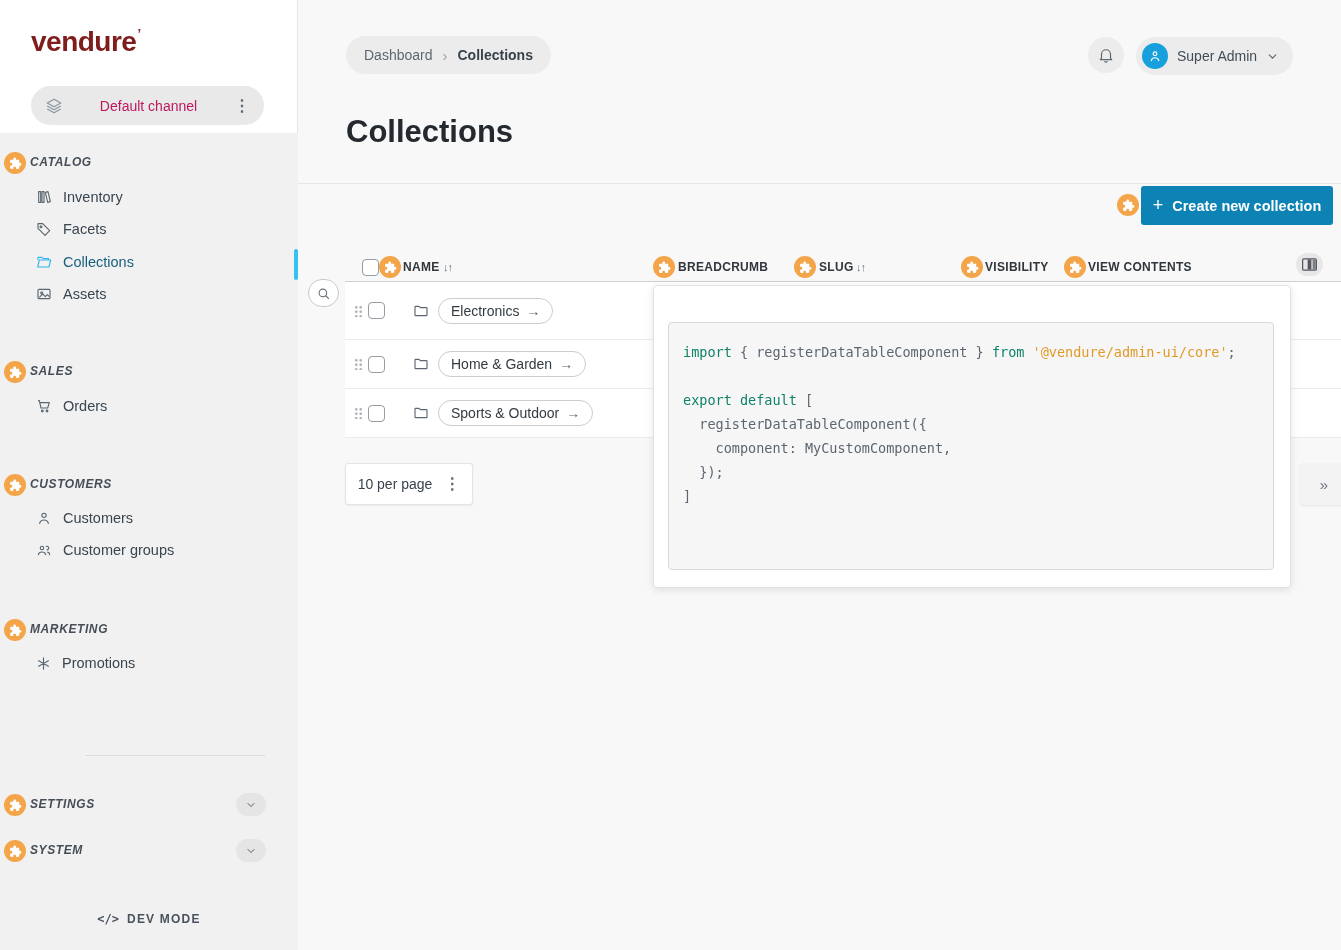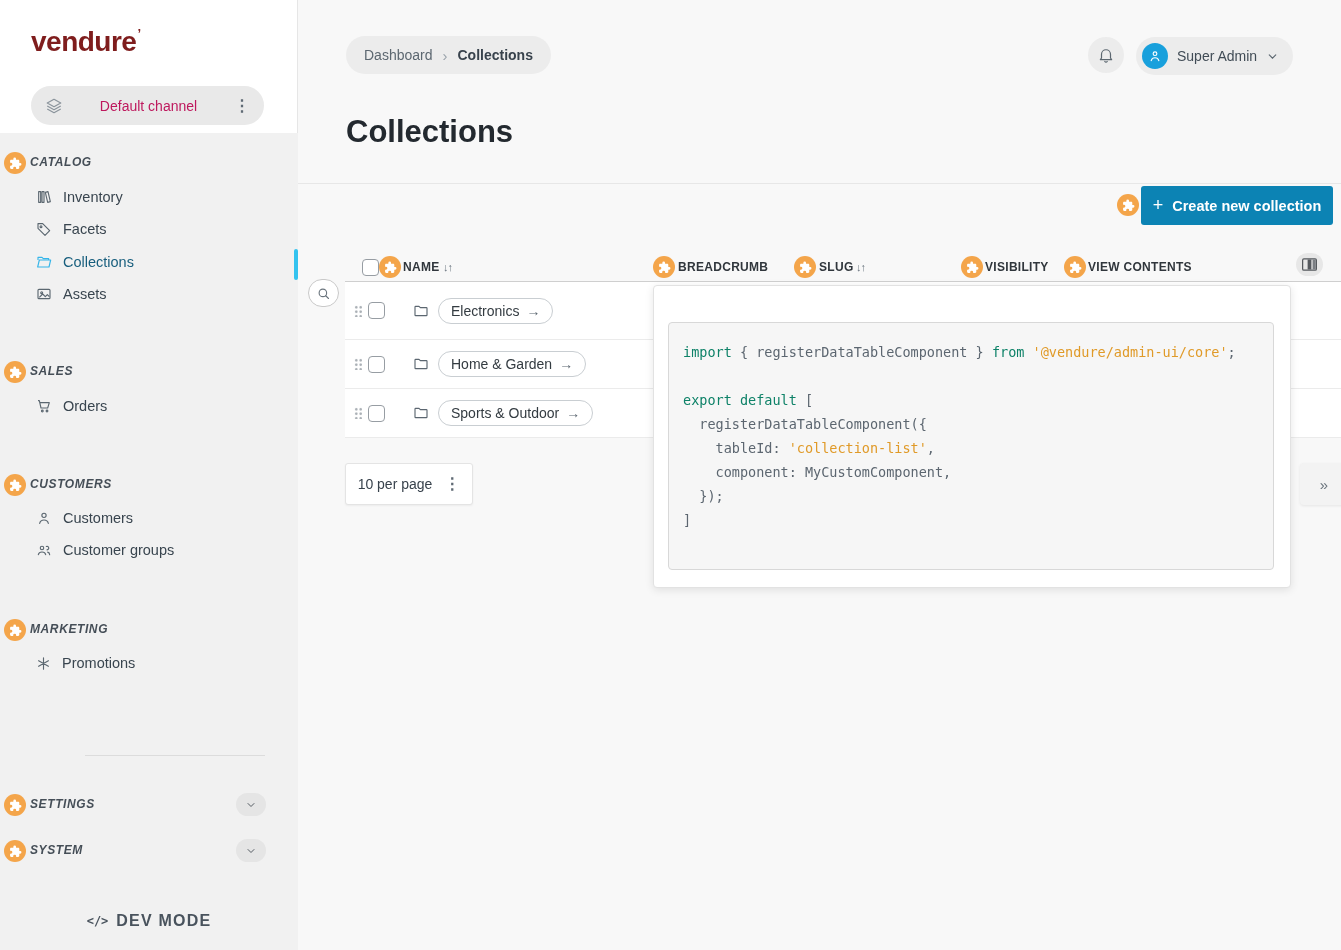--- a/index.html
+++ b/index.html
@@ -22,21 +22,21 @@
   .section-badge { position:absolute; width:22px; height:22px; border-radius:50%; background:#f4a54a; display:flex; align-items:center; justify-content:center; z-index:3; }
   .section-label { position:absolute; left:30px; font-size:12px; font-weight:700; color:#454e57; letter-spacing:0.6px;font-style:italic; }
   .nav-item { position:absolute; left:36px; display:flex; align-items:center; gap:11px; font-size:14.5px; color:#39454f; cursor:pointer; }
   .nav-item.active { color:#175e7d; }
   .active-bar { position:absolute; left:294px; width:4px; top:249px; height:31px; background:#34c3ef; border-radius:2px; }
   .side-divider { position:absolute; left:85px; top:755px; width:180px; border-top:1px solid #dcdcdc; }
   .chev-pill { position:absolute; left:236px; width:30px; height:23px; background:#e5e5e5; border-radius:12px; display:flex; align-items:center; justify-content:center; }
   .devmode { position:absolute; left:0; top:910px; width:298px; display:flex; align-items:center; justify-content:center; gap:8px;
     color:#49535d; }
   .devmode .code-glyph { font-family:"DejaVu Sans Mono", monospace; font-size:12px; font-weight:700; }
-  .devmode .dm-label { font-size:16px; font-weight:700; letter-spacing:1.2px; }
+  .devmode .dm-label { font-size:12px; font-weight:700; letter-spacing:1.2px; }
 
   
   .crumb-pill { position:absolute; left:346px; top:36px; height:38px; background:#ececec; border-radius:19px;
     display:flex; align-items:center; gap:10px; padding:0 18px; font-size:14px;text-align:center; }
   .crumb-home { color:#5c6770; }
   .crumb-sep { color:#9aa3ab; font-size:15px; }
   .crumb-cur { color:#38424c; font-weight:600; }
   .bell-btn { position:absolute; left:1088px; top:37px; width:36px; height:36px; border-radius:50%; background:#ececec;
     display:flex; align-items:center; justify-content:center; }
   .user-pill { position:absolute; left:1136px; top:37px; height:38px; background:#ececec; border-radius:19px;
@@ -407,20 +407,19 @@
     <span class="kebab">⋮</span>
   </div>
   <button class="next-btn">»</button>
 
   <div class="popover">
     <div class="codeblock">
         <div class="code-line"><span class="tok-kw">import</span><span class="tok-pl"> { registerDataTableComponent } </span><span class="tok-kw">from</span><span class="tok-pl"> </span><span class="tok-st">'@vendure/admin-ui/core'</span><span class="tok-pl">;</span></div>
         <div class="code-line">&nbsp;</div>
         <div class="code-line"><span class="tok-kw">export</span><span class="tok-pl"> </span><span class="tok-kw">default</span><span class="tok-pl"> [</span></div>
         <div class="code-line"><span class="tok-pl">  registerDataTableComponent({</span></div>
-        <div class="code-line"><span class="tok-pl">    tableId: </span><span class="tok-st">'collection-list'</span><span class="tok-pl">,</span></div>
         <div class="code-line"><span class="tok-pl">    component: MyCustomComponent,</span></div>
         <div class="code-line"><span class="tok-pl">  });</span></div>
         <div class="code-line"><span class="tok-pl">]</span></div>
       </div>
   </div>
 
 </div>
 
 </body></html>

